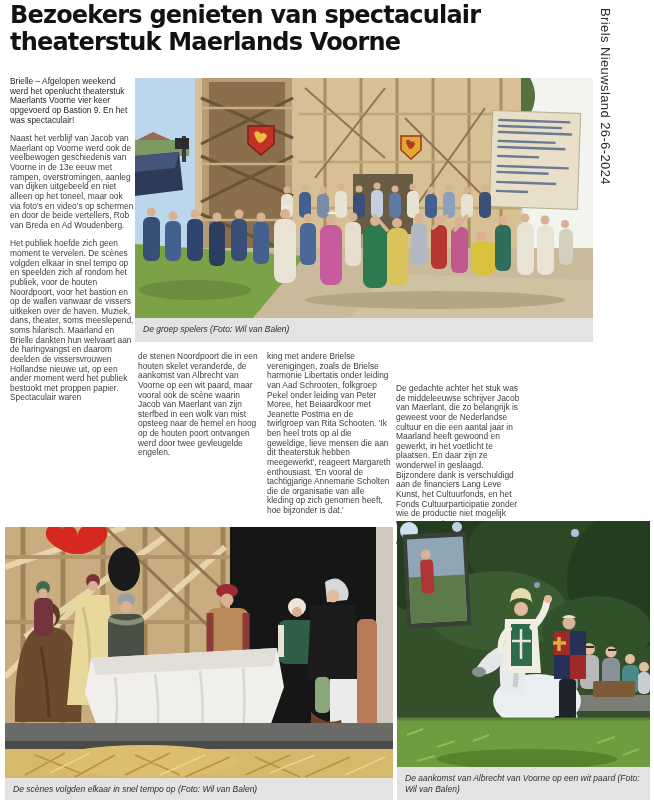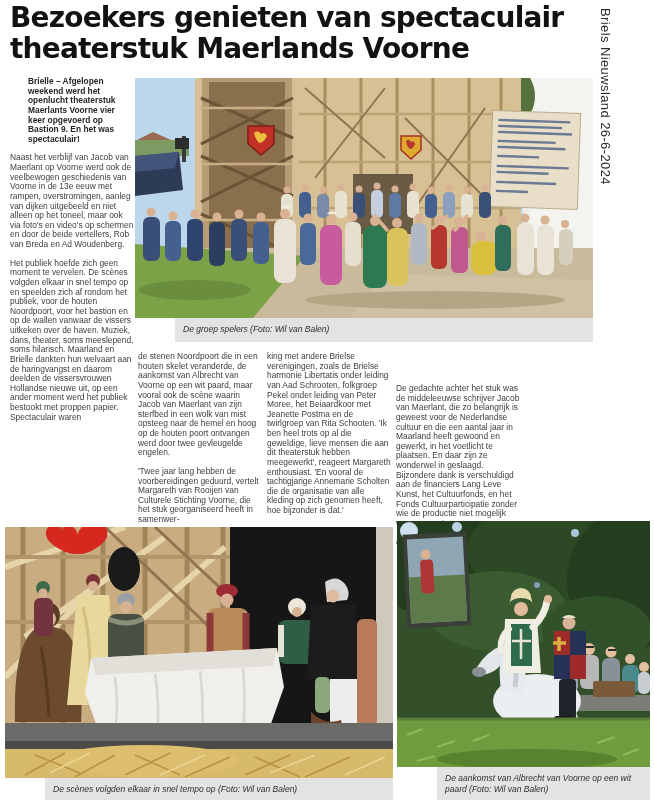--- a/index.html
+++ b/index.html
@@ -4,45 +4,45 @@
 <style>
   * { margin:0; padding:0; box-sizing:border-box; }
   html,body { background:#ffffff; }
   .page {
     position:relative; width:654px; height:800px; background:#fff;
     font-family:"Liberation Sans", sans-serif; overflow:hidden;
   }
   .headline {
     position:absolute; left:10px; top:2px; width:578px;
     font-family:"DejaVu Sans", sans-serif; font-weight:bold;
-    font-size:28px; line-height:1.12; letter-spacing:-0.8px;
+    font-size:24px; line-height:1.12; letter-spacing:-0.8px;
     color:var(--headline-text, #121212);
   }
   .masthead {
     position:absolute; left:598px; top:8px; height:260px;
     writing-mode:vertical-rl; font-size:13px; letter-spacing:0.4px;
     color:#2b2b2b; white-space:nowrap;
   }
   .col {
     position:absolute; width:124px; font-size:8.4px; line-height:1.145;
     color:var(--body-text, #3d3d3d);
   }
   .col p { margin-bottom:9px; }
-  .intro { font-weight:bold; color:#262626;margin-left:18px; }
+  .intro { font-weight:normal; color:#262626; }
   .byline { font-style:italic; margin-top:4px; }
   .col1 { left:10px;  top:77px; }
   .col2 { left:138px; top:352px; }
   .col3 { left:267px; top:352px; }
   .col4 { left:396px; top:352px;margin-top:32px; }
   figure { position:absolute; }
   figure svg { display:block; }
   figcaption {
     background:var(--caption-bar-bg, #e3e3e3);
     font-style:italic; font-size:8.5px; line-height:1.3;
-    color:#2f2f2f; padding:6px 8px 7px 8px;margin-left:40px;
+    color:#2f2f2f; padding:6px 8px 7px 8px;
   }
   .photo-top { left:135px; top:78px;  width:458px; }
   .photo-bl  { left:5px;   top:527px; width:388px; }
   .photo-br  { left:397px; top:521px; width:253px; }
 </style>
 </head>
 <body>
 
 <div class="page">
 
@@ -194,21 +194,20 @@
         <rect x="402" y="147" width="17" height="50" rx="7" fill="#e9e3d5"></rect>
         <rect x="424" y="151" width="14" height="36" rx="6" fill="#d5cfc0"></rect>
         <path d="M298,150 l14,-12 M320,152 l12,-14 M252,152 l-12,-14" stroke="#d9b193" stroke-width="3.5" stroke-linecap="round"></path>
       </g>
     </svg>
     <figcaption>De groep spelers (Foto: Wil van Balen)</figcaption>
   </figure>
 
   <div class="col col2">
     <p>de stenen Noordpoort die in een houten skelet veranderde, de aankomst van Albrecht van Voorne op een wit paard, maar vooral ook de scène waarin Jacob van Maerlant van zijn sterfbed in een wolk van mist opsteeg naar de hemel en hoog op de houten poort ontvangen werd door twee gevleugelde engelen.</p>
-    <p>'Twee jaar lang hebben de voorbereidingen geduurd, vertelt Margareth van Rooijen van Culturele Stichting Voorne, die het stuk georganiseerd heeft in samenwer-</p>
   </div>
 
   <div class="col col3">
     <p>king met andere Brielse verenigingen, zoals de Brielse harmonie Libertatis onder leiding van Aad Schrooten, folkgroep Pekel onder leiding van Peter Moree, het Beiaardkoor met Jeanette Postma en de twirlgroep van Rita Schooten. 'Ik ben heel trots op al die geweldige, lieve mensen die aan dit theaterstuk hebben meegewerkt', reageert Margareth enthousiast. 'En vooral de tachtigjarige Annemarie Scholten die de organisatie van alle kleding op zich genomen heeft, hoe bijzonder is dat.'</p>
   </div>
 
   <div class="col col4">
     <p>De gedachte achter het stuk was de middeleeuwse schrijver Jacob van Maerlant, die zo belangrijk is geweest voor de Nederlandse cultuur en die een aantal jaar in Maarland heeft gewoond en gewerkt, in het voetlicht te plaatsen. En daar zijn ze wonderwel in geslaagd. Bijzondere dank is verschuldigd aan de financiers Lang Leve Kunst, het Cultuurfonds, en het Fonds Cultuurparticipatie zonder wie de productie niet mogelijk was geweest.</p>
     <p class="byline">Bram Cultuurfonds</p>
   </div>

